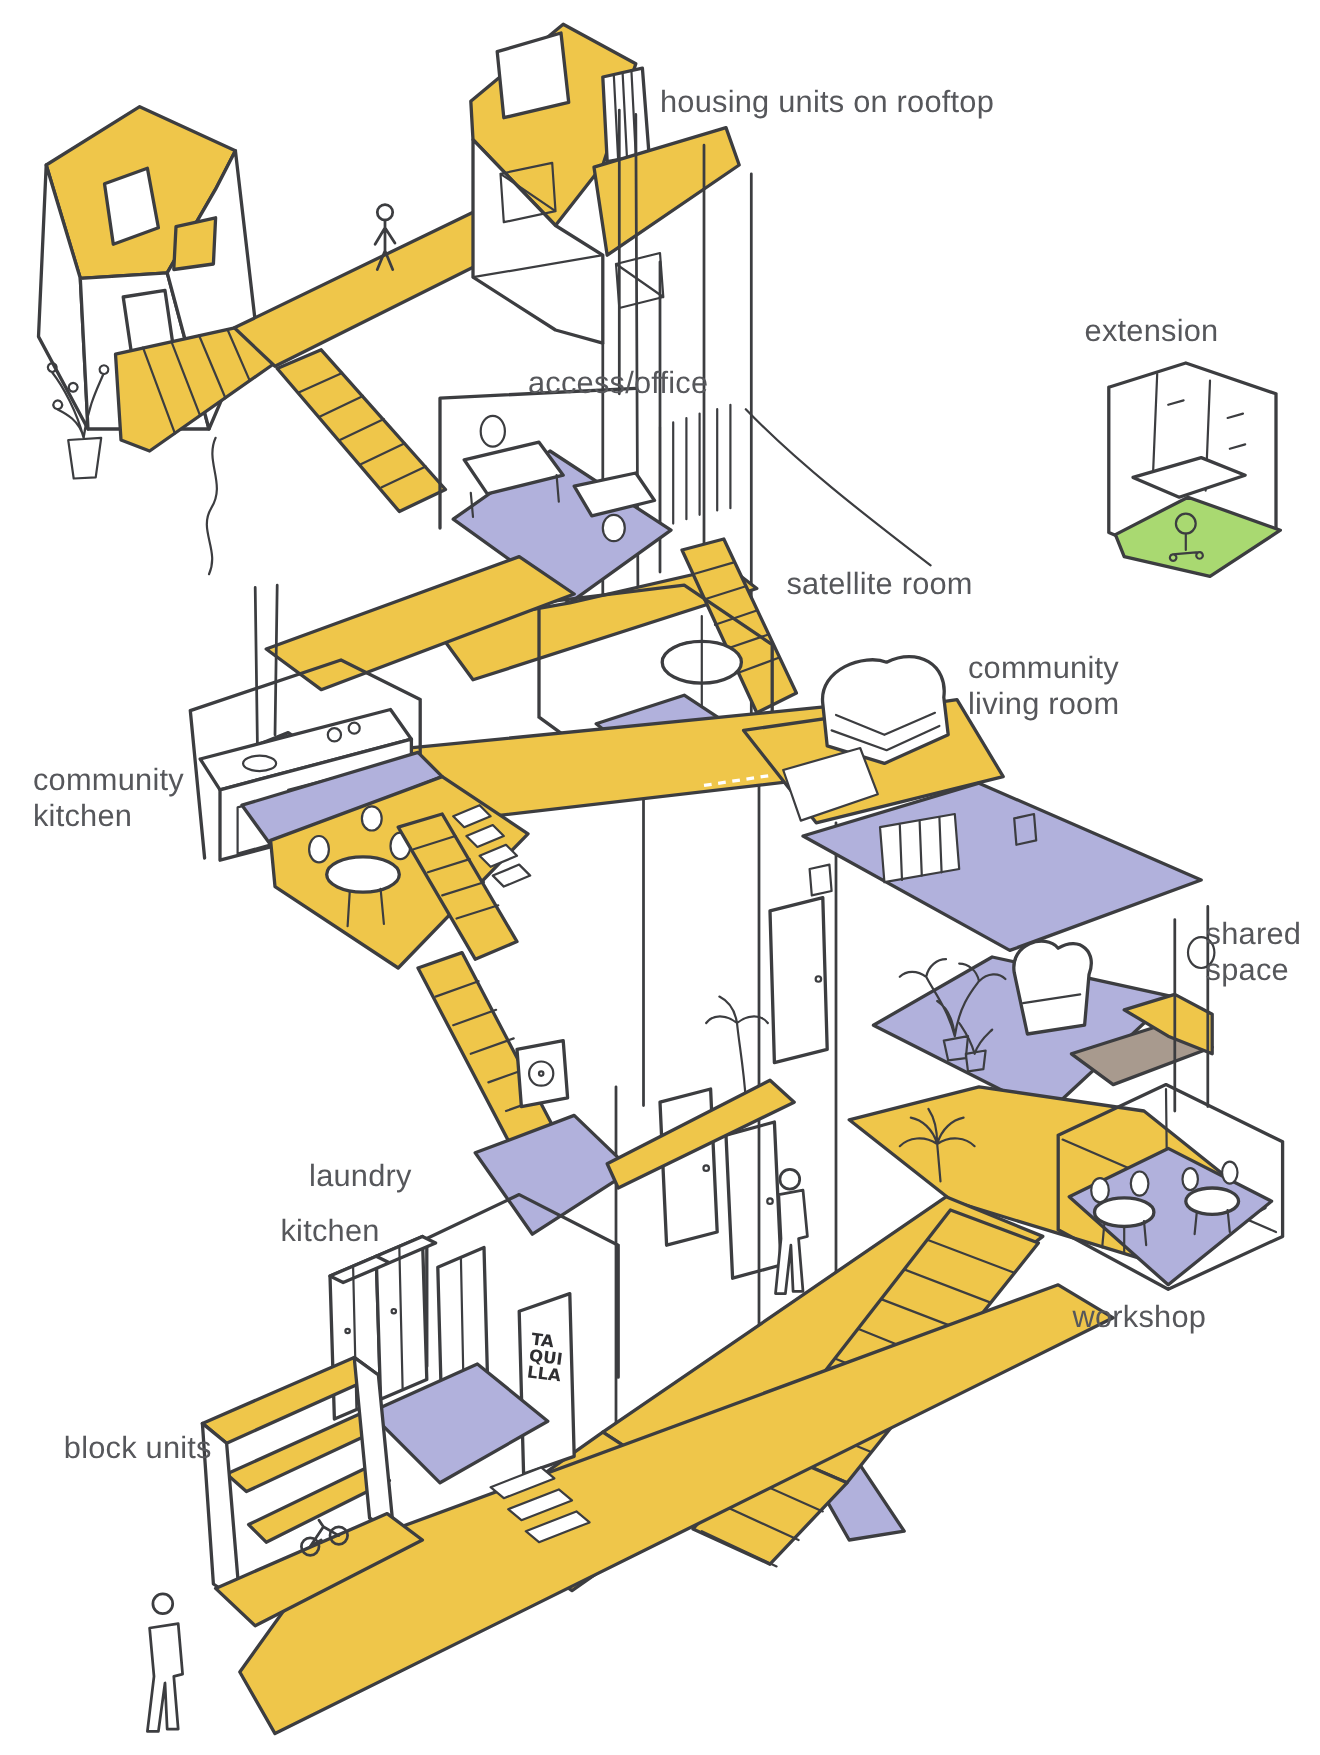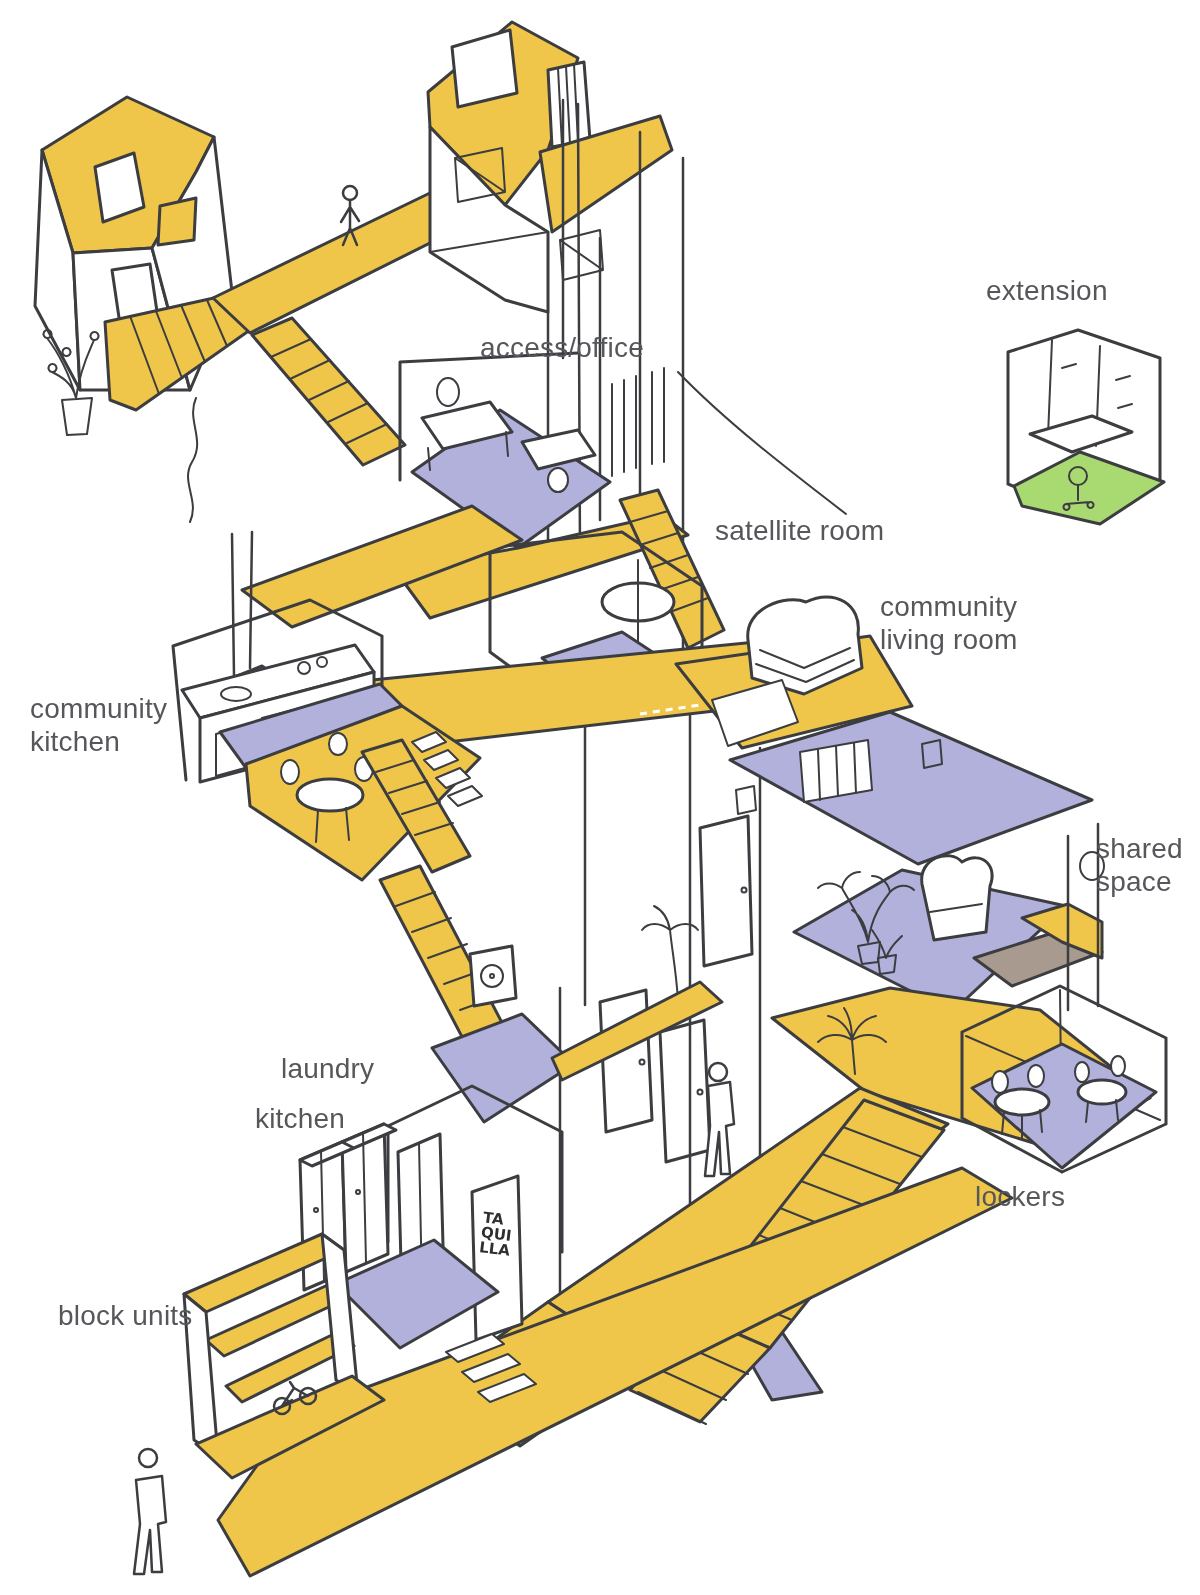--- a/index.html
+++ b/index.html
@@ -247,31 +247,32 @@
       <circle class="s25 fw" cx="718" cy="1072" r="9"></circle>
       <path class="s25 fw" d="M708,1086 L730,1082 L734,1124 L726,1126 L730,1174 L721,1174 L719,1132 L714,1176 L705,1176 L710,1126 Z"></path>
     </g>
     <g>
       <circle class="s25 fw" cx="148" cy="1458" r="9"></circle>
       <path class="s25 fw" d="M136,1480 L162,1476 L166,1522 L158,1524 L162,1572 L152,1572 L150,1530 L144,1574 L134,1574 L140,1524 Z"></path>
     </g>
   </g>
 </svg>
 
-  <div class="lbl" style="left:986px;top:274px">extension</div>
+  <div class="lbl" style="left:600px;top:76px">housing units on rooftop</div>
+  <div class="lbl" style="left:986px;top:284px">extension</div>
   <div class="lbl" style="left:480px;top:331px">access/office</div>
   <div class="lbl" style="left:715px;top:514px">satellite room</div>
   <div class="lbl" style="left:880px;top:590px">community
 living room</div>
   <div class="lbl" style="left:30px;top:692px">community
 kitchen</div>
   <div class="lbl" style="left:1096px;top:832px">shared
 space</div>
   <div class="lbl" style="left:281px;top:1052px">laundry</div>
   <div class="lbl" style="left:255px;top:1102px">kitchen</div>
-  <div class="lbl" style="left:975px;top:1180px">lockers</div>
+  <div class="lbl" style="left:975px;top:1180px">workshop</div>
   <div class="lbl" style="left:58px;top:1299px">block units</div>
 
   <div class="hand" style="left:481px;top:1212px">TA
 QUI
 LLA</div>
 
 </div>
 
 </body></html>

